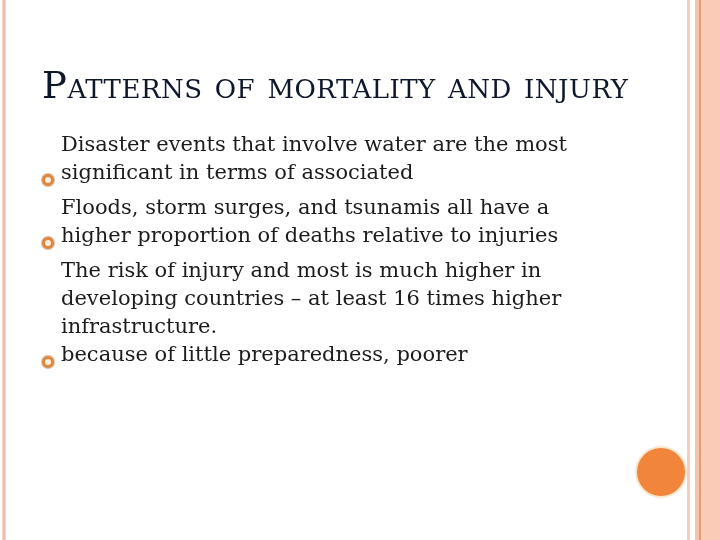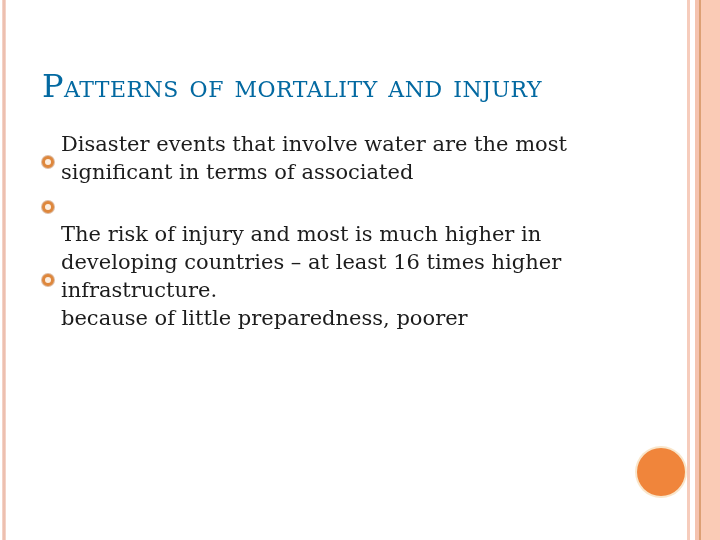--- a/index.html
+++ b/index.html
@@ -41,38 +41,38 @@
     background: #F0853B;
     box-shadow: 0 0 0 2px rgba(248, 224, 190, 0.8);
   }
 
   
   .slide-title {
     position: absolute;
     left: 42px;
     top: 64px;
     width: 600px;
-    font-size: 32px;
+    font-size: 37px;
     line-height: 44px;
     font-variant: small-caps;
     letter-spacing: 0.5px;
-    color: #0369a1;
+    color: #0f172a;
     white-space: nowrap;
   }
 
   
   .bullet-list {
     position: absolute;
     left: 42px;
     top: 130px;
     width: 630px;
   }
   .bullet-item {
     display: flex;
-    align-items: center;
+    align-items: flex-end;
     margin-bottom: 7px;
   }
   .bullet-icon {
     flex: 0 0 auto;
     width: 6px;
     height: 6px;
     margin-top: 8px;
     margin-right: 7px;
     border: 3px solid #DE873C;
     border-radius: 50%;
@@ -105,20 +105,24 @@
     <div class="bullet-item">
       <span class="bullet-icon"></span>
       <div class="bullet-text">
         <div class="bullet-line">Disaster events that involve water are the most</div>
         <div class="bullet-line">significant in terms of associated</div>
       </div>
     </div>
 
     <div class="bullet-item">
       <span class="bullet-icon"></span>
+      <div class="bullet-text">
+        <div class="bullet-line">Floods, storm surges, and tsunamis all have a</div>
+        <div class="bullet-line">higher proportion of deaths relative to injuries</div>
+      </div>
     </div>
 
 
     <div class="bullet-item">
       <span class="bullet-icon"></span>
       <div class="bullet-text">
         <div class="bullet-line">The risk of injury and most is much higher in</div>
         <div class="bullet-line">developing countries – at least 16 times higher</div>
         <div class="bullet-line">infrastructure.</div>
         <div class="bullet-line">because of little preparedness, poorer</div>

